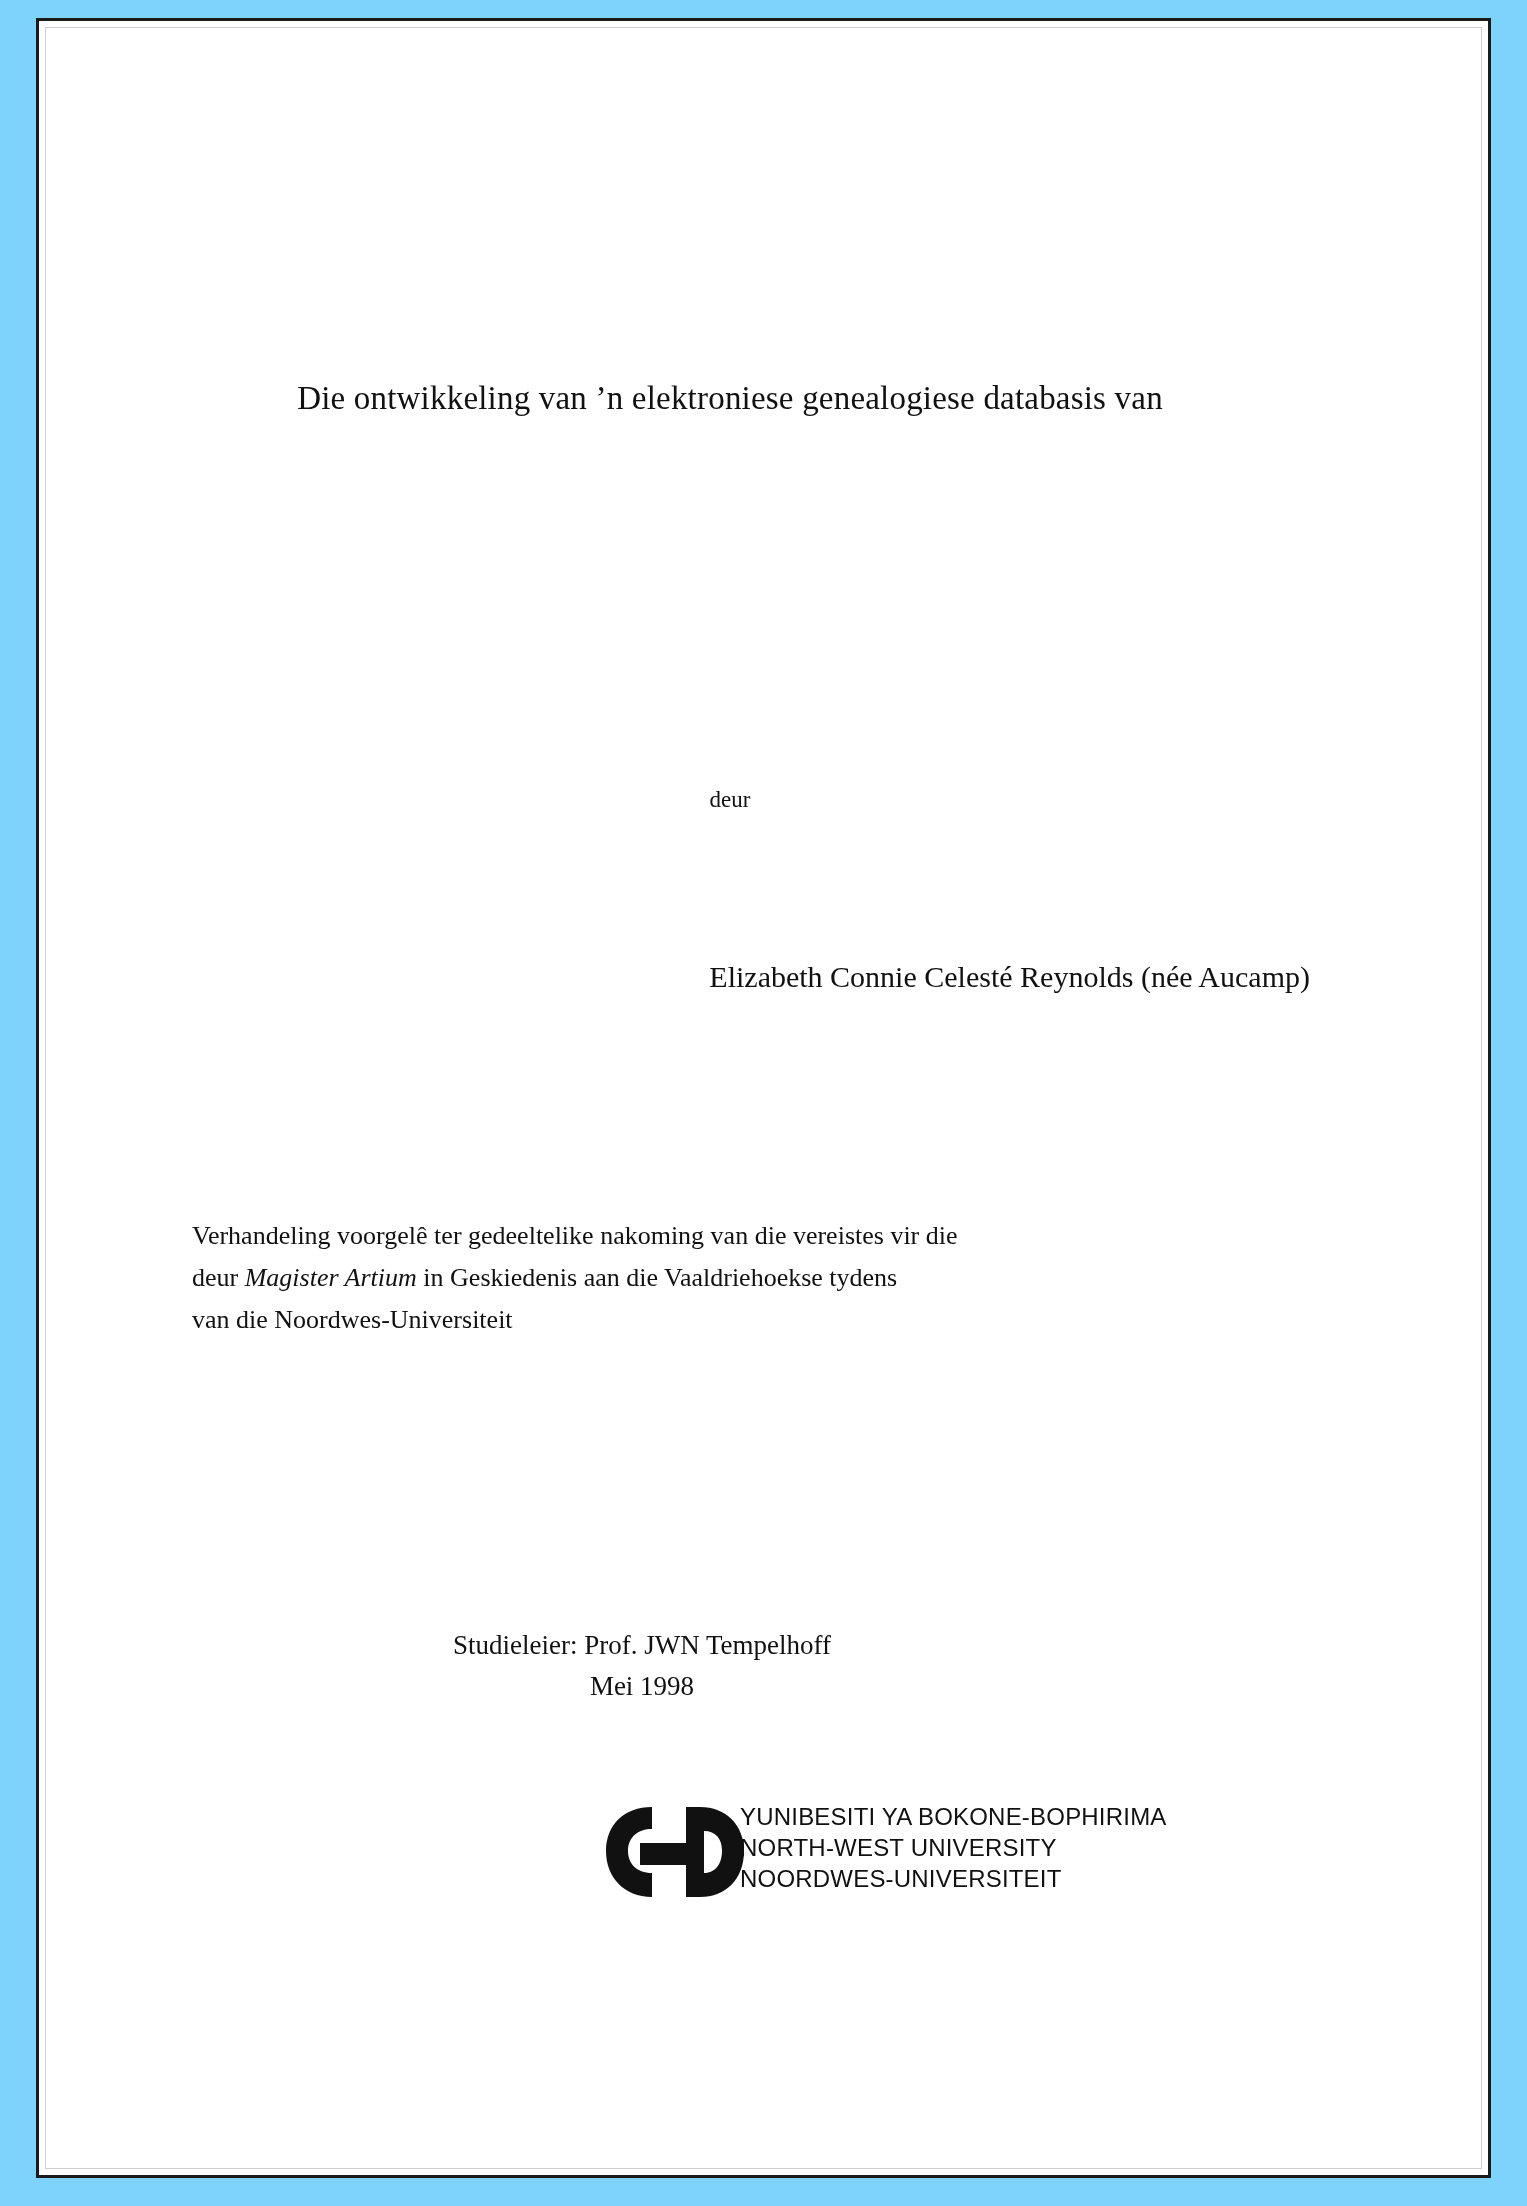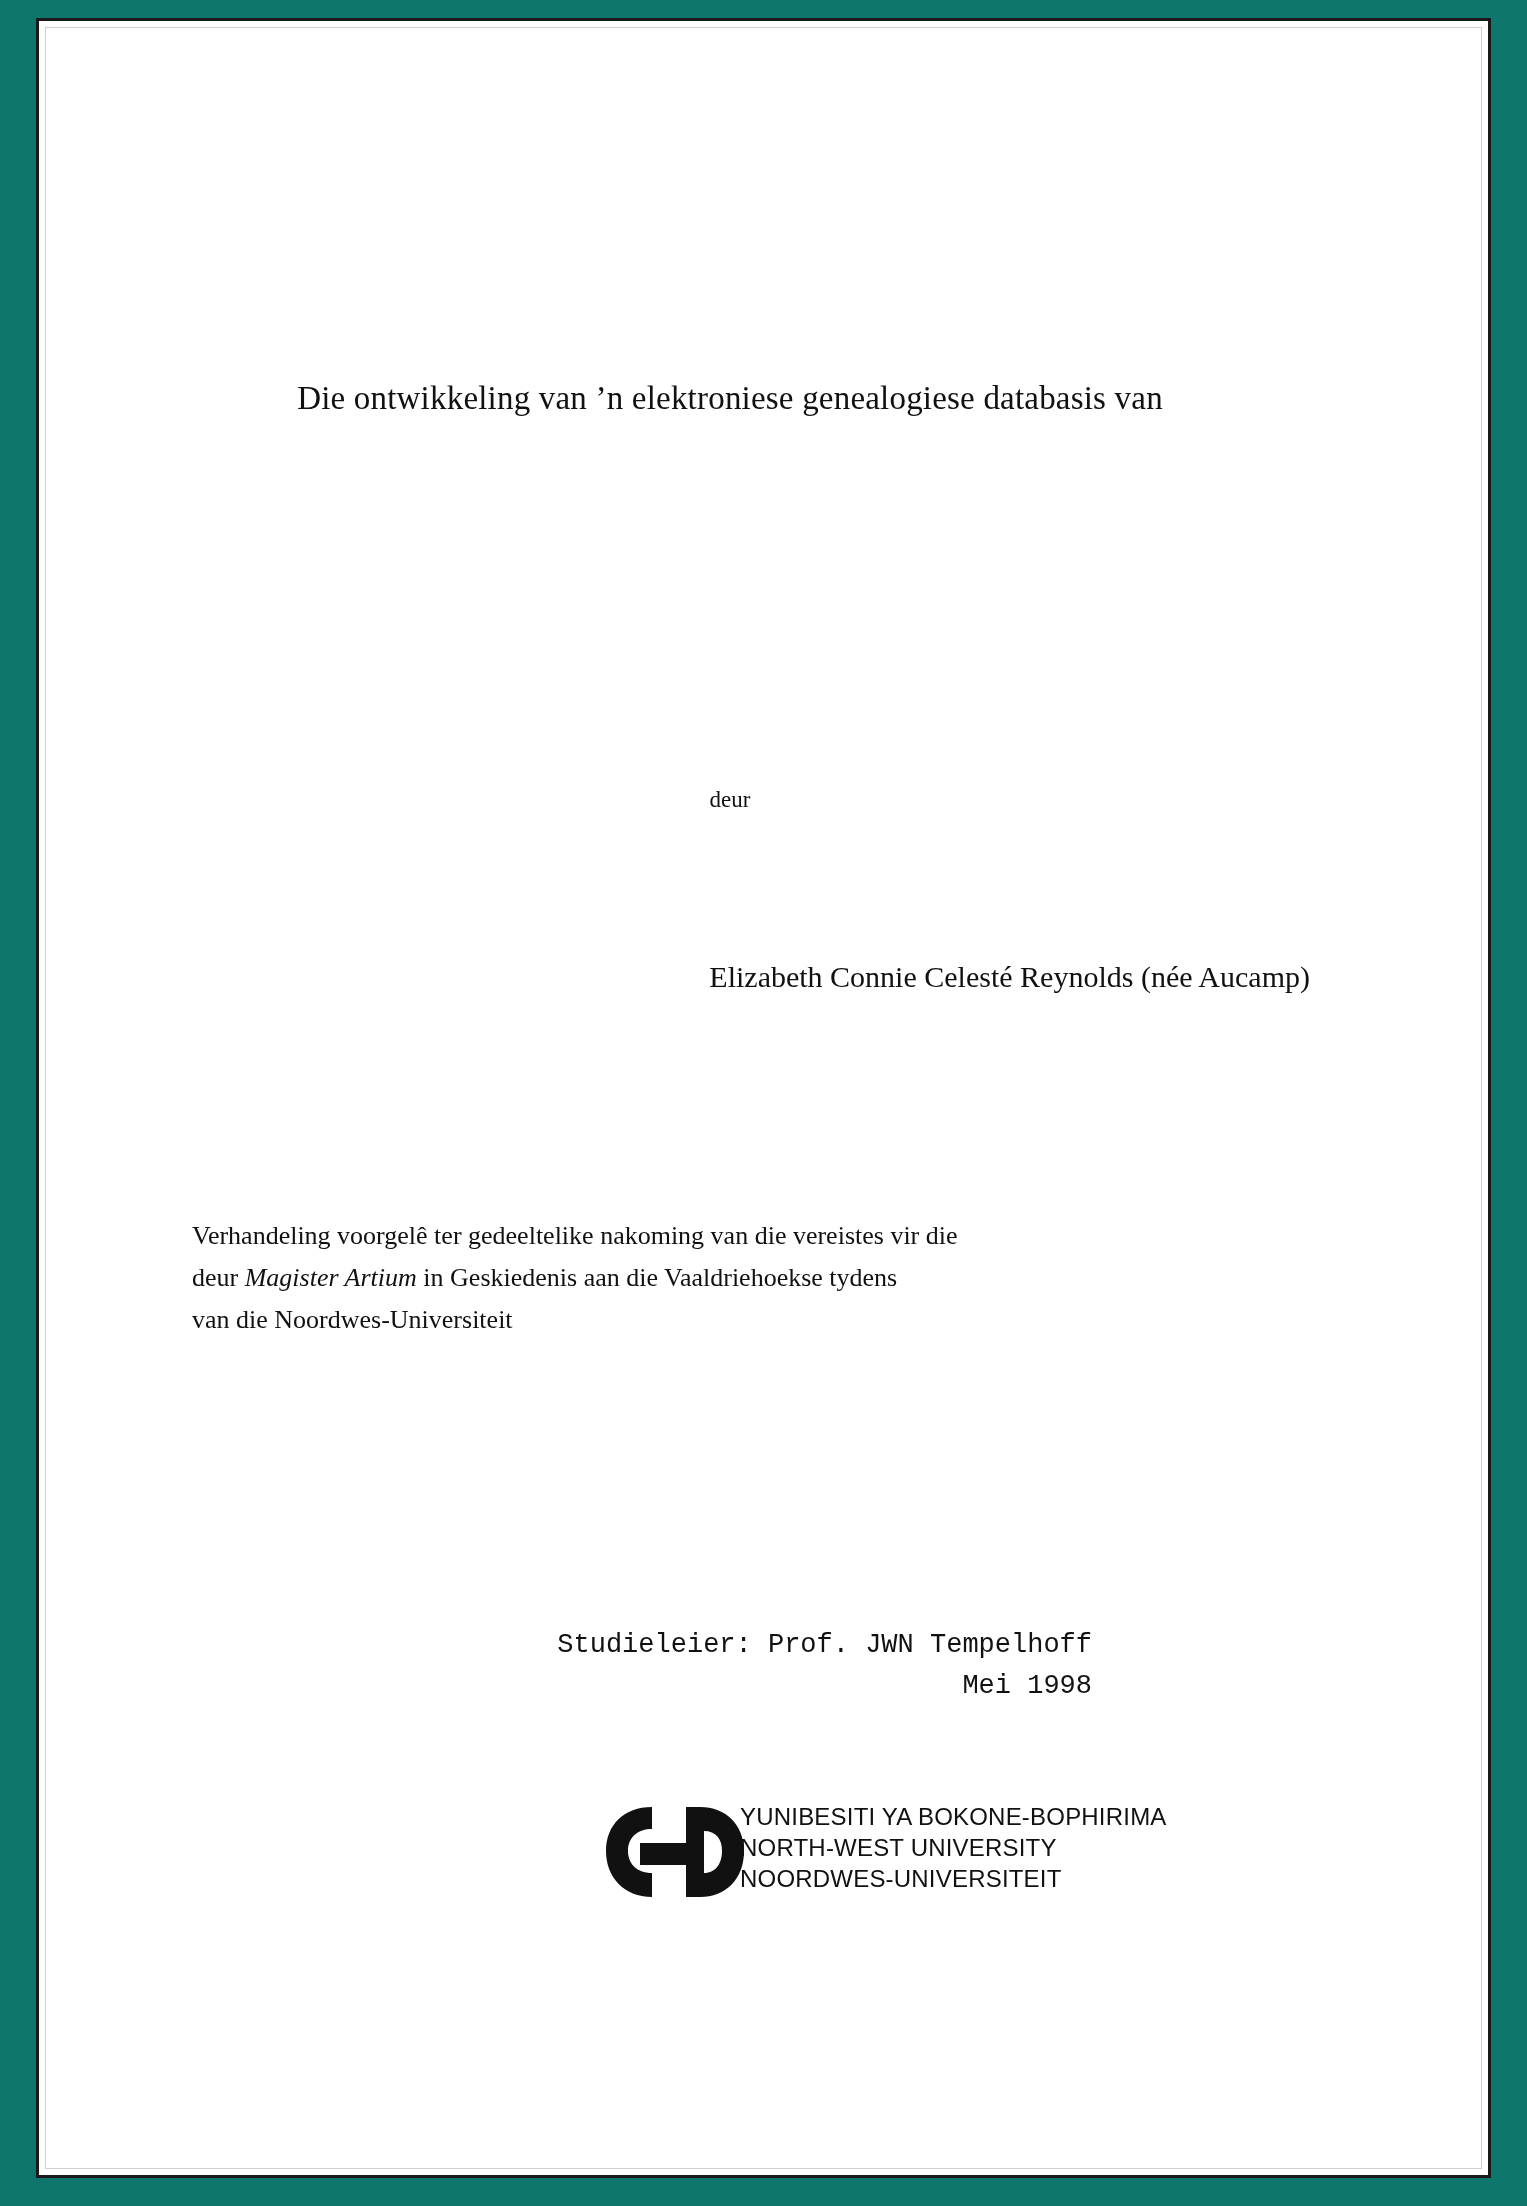--- a/index.html
+++ b/index.html
@@ -13,21 +13,21 @@
     font-family: "Liberation Serif", serif;
     color: #111111;
     overflow: hidden;
   }
 
   
   .page {
     position: relative;
     width: 1527px;
     height: 2206px;
-    background: #0f766e;
+    background: #7dd3fc;
   }
 
   
   .scan-frame {
     position: absolute;
     left: 36px;
     top: 18px;
     width: 1455px;
     height: 2160px;
     border: 3px solid #1a1a1a;
@@ -105,22 +105,21 @@
     font-style: italic;
   }
 
   .supervisor {
     position: absolute;
     top: 1625px;
     left: 42px;
     width: 900px;
     font-size: 27px;
     line-height: 41px;
-    text-align: right;
-    font-family: Liberation Mono, monospace;
+    text-align: center;
   }
 
   
   .logo-block {
     position: absolute;
     top: 1795px;
     left: 330px;
     width: 700px;
     height: 130px;
   }

